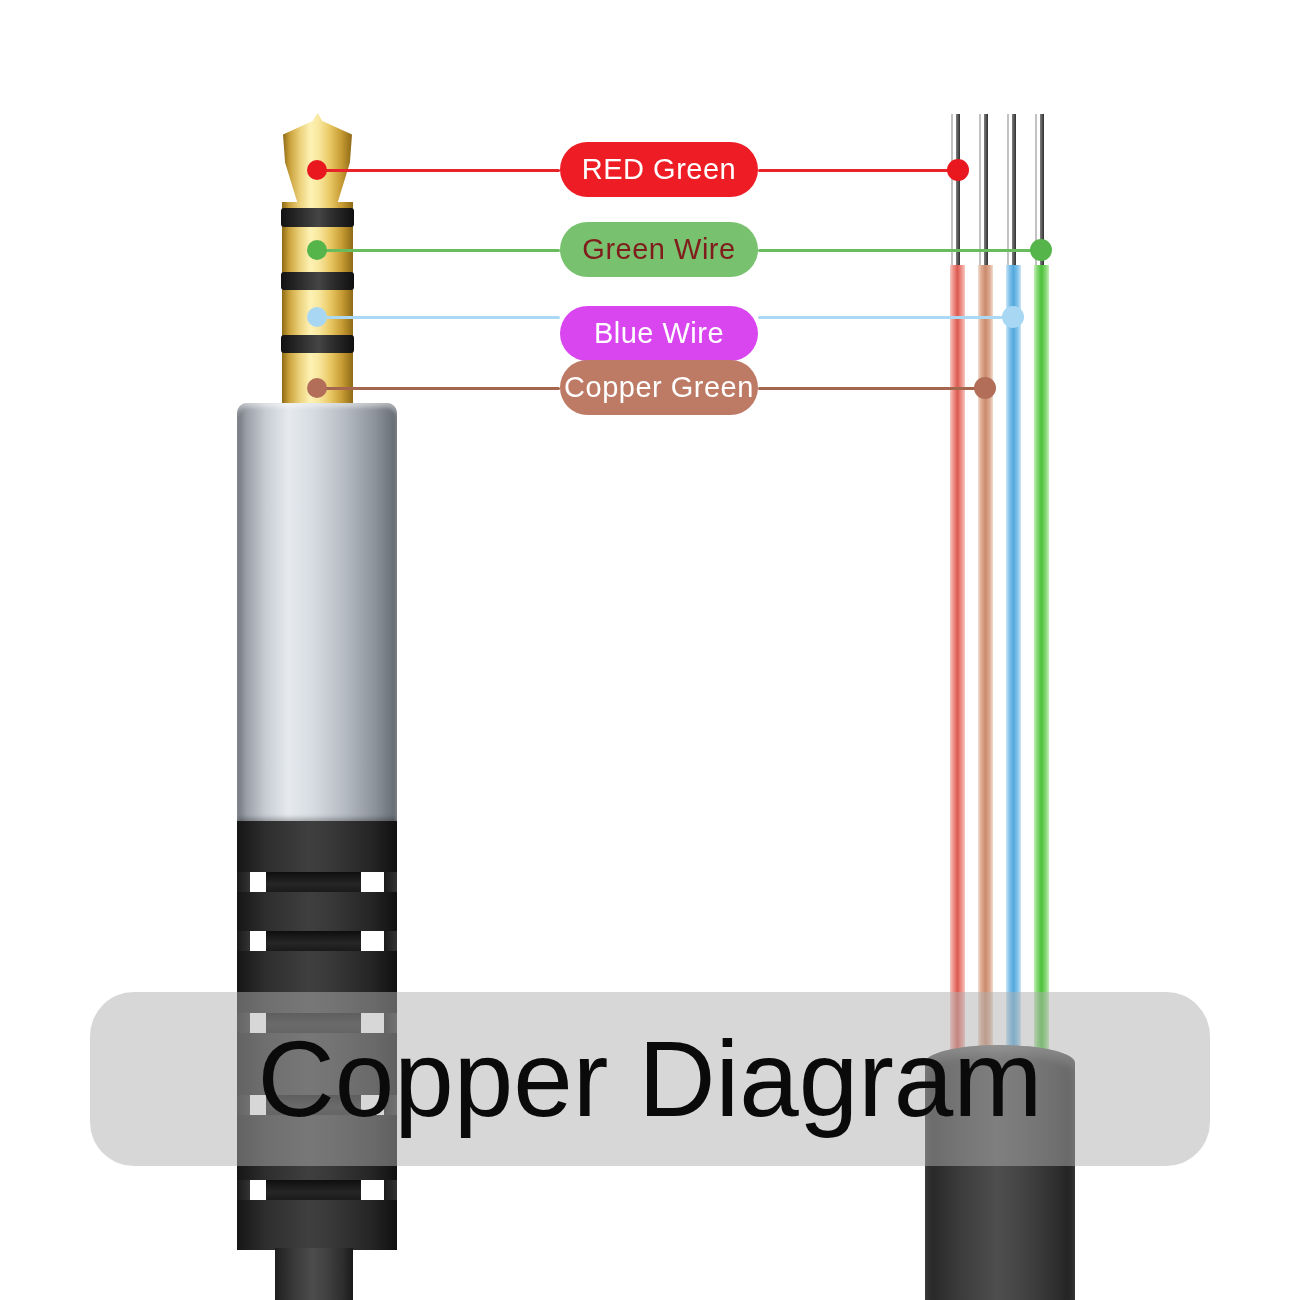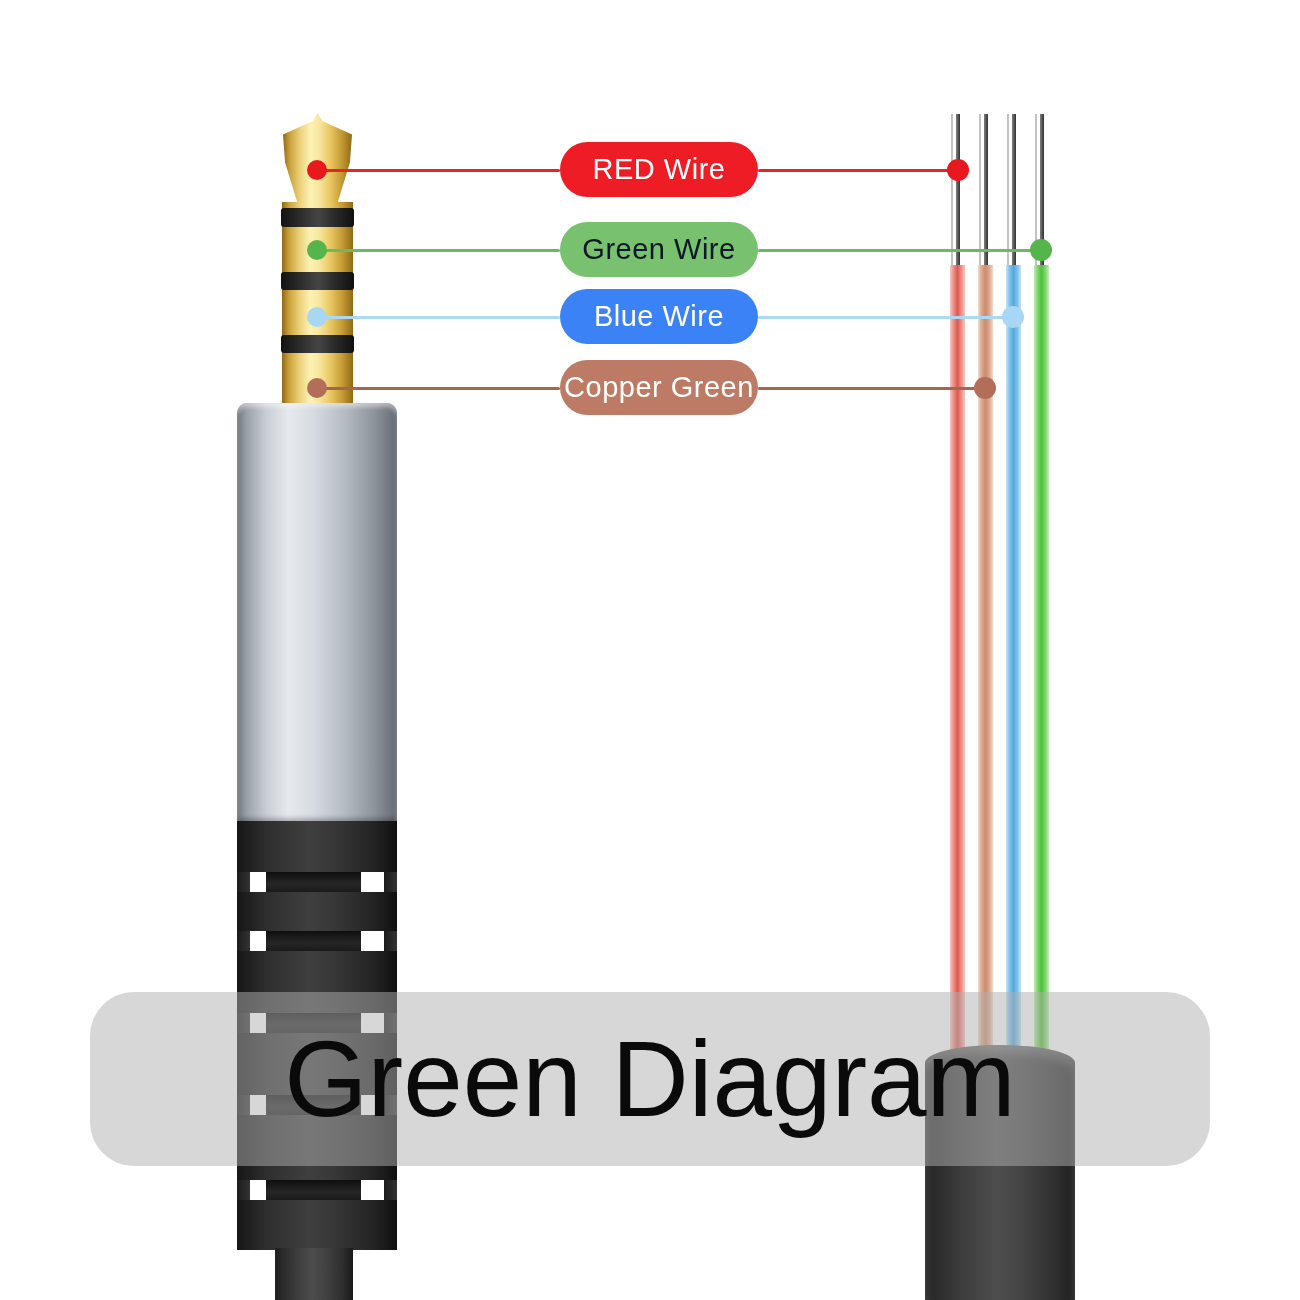--- a/index.html
+++ b/index.html
@@ -134,41 +134,41 @@
   </div>
 
   <div class="abs cable-right z3"></div>
 
   <div class="abs z4" id="annotations" style="left:0;top:0;width:0;height:0;">
       <div class="conn-line" style="position: absolute; left: 317px; top: 169px; width: 243px; background: rgb(232, 35, 42);"></div>
       <div class="conn-line" style="position: absolute; left: 758px; top: 169px; width: 200px; background: rgb(232, 35, 42);"></div>
       <div class="conn-dot" style="position: absolute; left: 307px; top: 160px; width: 20px; height: 20px; background: rgb(233, 23, 30);"></div>
       <div class="conn-dot" style="position: absolute; left: 947px; top: 159px; width: 22px; height: 22px; background: rgb(233, 23, 30);"></div>
       <div class="pill" style="position: absolute; left: 560px; top: 142px; background: rgb(238, 28, 37);">
-        <span style="color: rgb(255, 255, 255);">RED Wire</span>
+        <span style="color: rgb(255, 255, 255);">RED Green</span>
       </div>
       <div class="conn-line" style="position: absolute; left: 317px; top: 249px; width: 243px; background: rgb(104, 188, 94);"></div>
       <div class="conn-line" style="position: absolute; left: 758px; top: 249px; width: 283px; background: rgb(104, 188, 94);"></div>
       <div class="conn-dot" style="position: absolute; left: 307px; top: 240px; width: 20px; height: 20px; background: rgb(86, 181, 74);"></div>
       <div class="conn-dot" style="position: absolute; left: 1030px; top: 239px; width: 22px; height: 22px; background: rgb(86, 181, 74);"></div>
       <div class="pill" style="position: absolute; left: 560px; top: 222px; background: rgb(120, 193, 110);">
-        <span style="color: #0f172a;">Green Wire</span>
+        <span style="color: #7f1d1d;">Green Wire</span>
       </div>
       <div class="conn-line" style="position: absolute; left: 317px; top: 316px; width: 243px; background: rgb(171, 217, 243);"></div>
       <div class="conn-line" style="position: absolute; left: 758px; top: 316px; width: 255px; background: rgb(171, 217, 243);"></div>
       <div class="conn-dot" style="position: absolute; left: 307px; top: 307px; width: 20px; height: 20px; background: rgb(168, 215, 243);"></div>
       <div class="conn-dot" style="position: absolute; left: 1002px; top: 306px; width: 22px; height: 22px; background: rgb(168, 215, 243);"></div>
-      <div class="pill" style="position: absolute; left: 560px; top: 289px; background: #3b82f6; text-align: right;">
+      <div class="pill" style="position: absolute; left: 560px; top: 306px; background: #d946ef; text-align: right;">
         <span style="color: rgb(255, 255, 255);">Blue Wire</span>
       </div>
       <div class="conn-line" style="position: absolute; left: 317px; top: 387px; width: 243px; background: rgb(165, 102, 79);"></div>
       <div class="conn-line" style="position: absolute; left: 758px; top: 387px; width: 227px; background: rgb(165, 102, 79);"></div>
       <div class="conn-dot" style="position: absolute; left: 307px; top: 378px; width: 20px; height: 20px; background: rgb(178, 110, 88);"></div>
       <div class="conn-dot" style="position: absolute; left: 974px; top: 377px; width: 22px; height: 22px; background: rgb(178, 110, 88);"></div>
       <div class="pill" style="position: absolute; left: 560px; top: 360px; background: rgb(189, 122, 100);">
         <span style="color: rgb(255, 255, 255);">Copper Green</span>
       </div>
     </div>
 
   <div class="abs banner z5"></div>
-  <div class="abs title z6">Green Diagram</div>
+  <div class="abs title z6">Copper Diagram</div>
 
 </div>
 
 </body></html>

